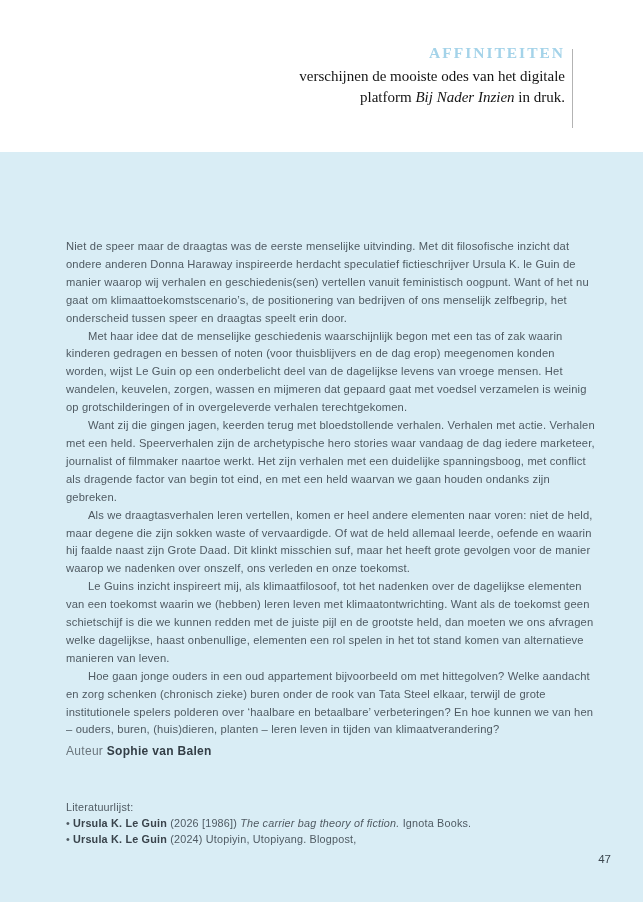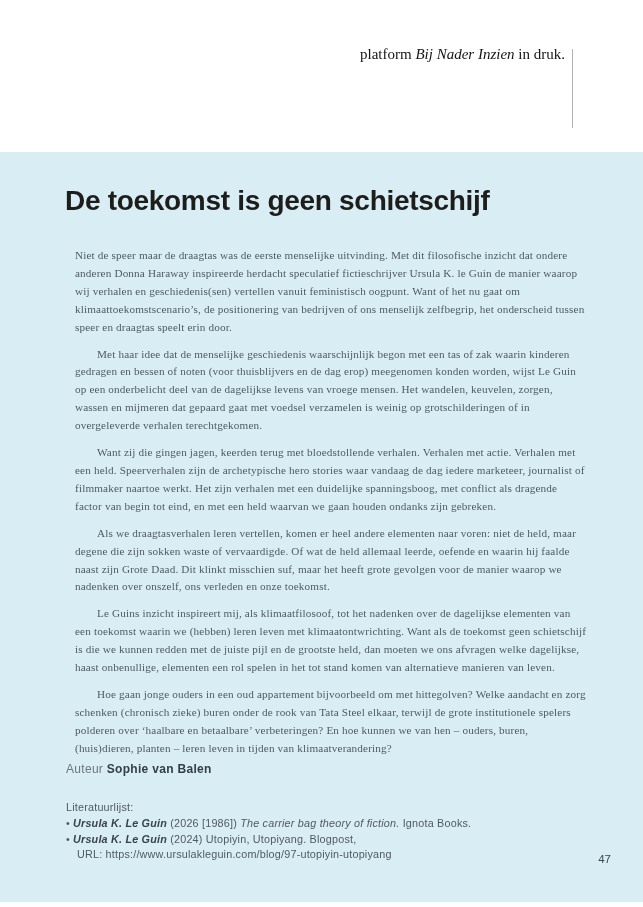--- a/index.html
+++ b/index.html
@@ -51,81 +51,81 @@
     color:#1d1d1b;
   }
   .body-text {
     position:absolute; top:86px; left:66px;
     width:530px;
     font-size:11.2px;
     line-height:17.9px;
     letter-spacing:0.15px;
     color:#4f5a62;
   }
-  .para { margin:9px;font-family:Liberation Serif, serif; }
+  .para { margin:0; }
   .para.indent { text-indent:22px; }
   .author-line {
-    position:absolute; top:610px; left:66px;
+    position:absolute; top:592px; left:66px;
     font-size:12px;
     letter-spacing:0.3px;
     color:#6b767d;
   }
   .author-name { font-weight:bold; color:#333e46; }
   .lit {
     position:absolute; top:648px; left:66px;
     width:524px;
     font-size:10.8px;
     line-height:15.8px;
     letter-spacing:0.2px;
     color:#4f5a62;
   }
   .lit-item { padding-left:11px; text-indent:-11px; }
   .lit-item .bullet { margin-right:3px; }
-  .lit-item .b { font-weight:bold; color:#39434b;font-style:italic; }
+  .lit-item .b { font-weight:bold; color:#39434b; }
   .lit-url { text-indent:0; }
   .page-number {
     position:absolute; top:701px; right:32px;
     font-size:11.5px;
     color:#3c464e;
   }
 </style>
 </head>
 <body>
 
 <div class="page">
 
   <div class="rubric-header">
+    <div class="rubric-title">AFFINITEITEN</div>
+    <div class="rubric-line">verschijnen de mooiste odes van het digitale</div>
     <div class="rubric-line"><span>platform </span><span class="it">Bij Nader Inzien</span><span> in druk.</span></div>
   </div>
 
   <div class="vrule"></div>
 
   <div class="panel">
 
-    <h1 class="article-title">De toekomst is geen schietschijf</h1>
 
     <div class="body-text">
       <p class="para">Niet de speer maar de draagtas was de eerste menselijke uitvinding. Met dit filosofische inzicht dat ondere anderen Donna Haraway inspireerde herdacht speculatief fictieschrijver Ursula K. le Guin de manier waarop wij verhalen en geschiedenis(sen) vertellen vanuit feministisch oogpunt. Want of het nu gaat om klimaattoekomstscenario’s, de positionering van bedrijven of ons menselijk zelfbegrip, het onderscheid tussen speer en draagtas speelt erin door.</p>
       <p class="para indent">Met haar idee dat de menselijke geschiedenis waarschijnlijk begon met een tas of zak waarin kinderen gedragen en bessen of noten (voor thuisblijvers en de dag erop) meegenomen konden worden, wijst Le Guin op een onderbelicht deel van de dagelijkse levens van vroege mensen. Het wandelen, keuvelen, zorgen, wassen en mijmeren dat gepaard gaat met voedsel verzamelen is weinig op grotschilderingen of in overgeleverde verhalen terechtgekomen.</p>
       <p class="para indent">Want zij die gingen jagen, keerden terug met bloedstollende verhalen. Verhalen met actie. Verhalen met een held. Speerverhalen zijn de archetypische hero stories waar vandaag de dag iedere marketeer, journalist of filmmaker naartoe werkt. Het zijn verhalen met een duidelijke spanningsboog, met conflict als dragende factor van begin tot eind, en met een held waarvan we gaan houden ondanks zijn gebreken.</p>
       <p class="para indent">Als we draagtasverhalen leren vertellen, komen er heel andere elementen naar voren: niet de held, maar degene die zijn sokken waste of vervaardigde. Of wat de held allemaal leerde, oefende en waarin hij faalde naast zijn Grote Daad. Dit klinkt misschien suf, maar het heeft grote gevolgen voor de manier waarop we nadenken over onszelf, ons verleden en onze toekomst.</p>
       <p class="para indent">Le Guins inzicht inspireert mij, als klimaatfilosoof, tot het nadenken over de dagelijkse elementen van een toekomst waarin we (hebben) leren leven met klimaatontwrichting. Want als de toekomst geen schietschijf is die we kunnen redden met de juiste pijl en de grootste held, dan moeten we ons afvragen welke dagelijkse, haast onbenullige, elementen een rol spelen in het tot stand komen van alternatieve manieren van leven.</p>
       <p class="para indent">Hoe gaan jonge ouders in een oud appartement bijvoorbeeld om met hittegolven? Welke aandacht en zorg schenken (chronisch zieke) buren onder de rook van Tata Steel elkaar, terwijl de grote institutionele spelers polderen over ‘haalbare en betaalbare’ verbeteringen? En hoe kunnen we van hen – ouders, buren, (huis)dieren, planten – leren leven in tijden van klimaatverandering?</p>
     </div>
 
     <div class="author-line">
       <span>Auteur</span>
       <span class="author-name">Sophie van Balen</span>
     </div>
 
     <div class="lit">
       <div class="lit-heading">Literatuurlijst:</div>
       <div class="lit-item"><span class="bullet">•</span><span class="b">Ursula K. Le Guin</span><span> (2026 [1986]) </span><span class="it">The carrier bag theory of fiction.</span><span> Ignota Books.</span></div>
       <div class="lit-item"><span class="bullet">•</span><span class="b">Ursula K. Le Guin</span><span> (2024) Utopiyin, Utopiyang. Blogpost,</span>
-        <div class="lit-url">URL: https://www.ursulakleguin.com/blog/97-utopiyin-utopiyang</div>
       </div>
     </div>
 
     <div class="page-number">47</div>
 
   </div>
 
 </div>
 
 </body></html>

